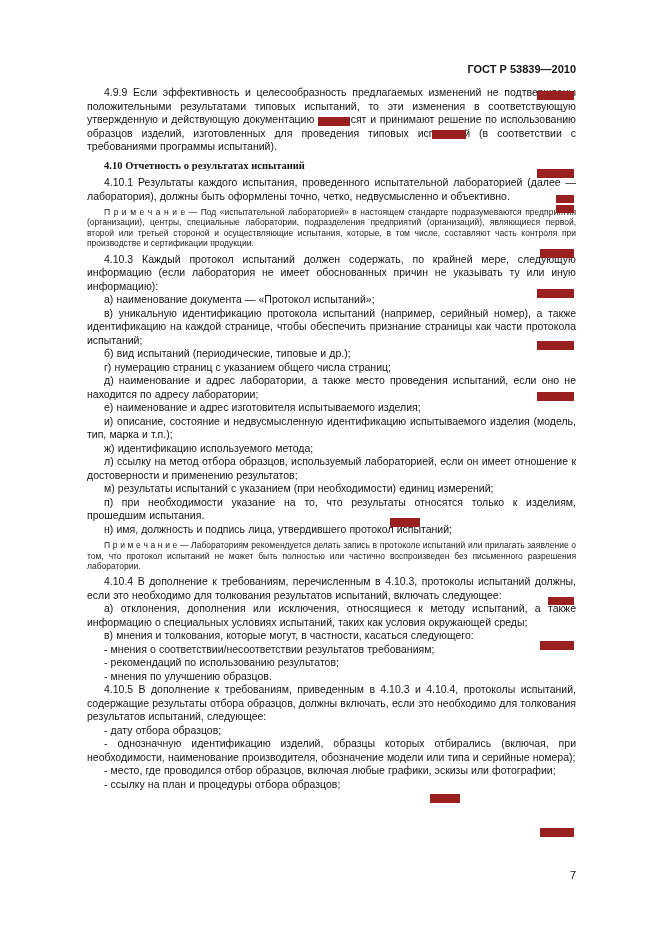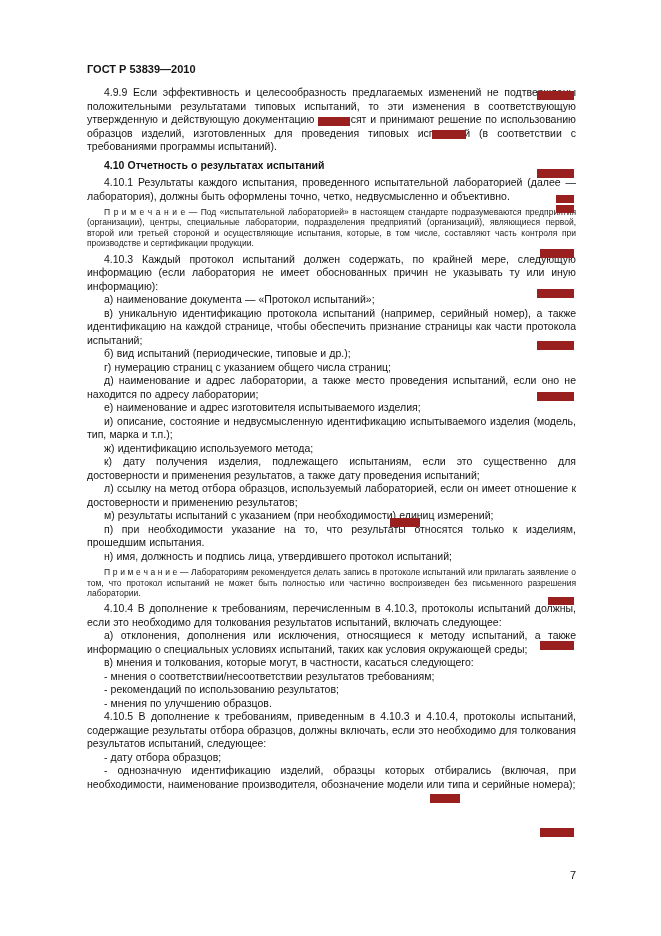--- a/index.html
+++ b/index.html
@@ -9,32 +9,32 @@
     position: relative; overflow: hidden;
     font-family: "Liberation Sans", sans-serif;
     color: #141414;
   }
   .page {
     position: absolute; inset: 0;
     background: #ffffff;
   }
   .header {
     position: absolute; top: 63px; left: 87px; width: 489px;
-    text-align: left; font-size: 11px; font-weight: bold;
+    text-align: right; font-size: 11px; font-weight: bold;
     color: #141414;
   }
   .content {
     position: absolute; top: 86px; left: 87px; width: 489px;
   }
   .blk {
     font-size: 10.5px; line-height: 13.5px;
     text-align: justify; text-indent: 17px;
     word-spacing: 0.2px;
   }
-  .t-heading { font-weight: bold; margin: 5px 0 4px 0; }
+  .t-heading { font-weight: bold; margin: 5px 0 4px 0; font-family: Liberation Serif, serif; }
   .t-note { font-size: 8.5px; line-height: 10.4px; margin: 4px 0 4px 0; color: #1a1a1a; }
   .footer {
     position: absolute; top: 869px; left: 87px; width: 489px;
     text-align: right; font-size: 11px;
   }
   .markers { position: absolute; inset: 0; pointer-events: none; }
   .marker { position: absolute; }
 </style>
 </head>
 <body>
@@ -52,35 +52,36 @@
       <p class="blk t-note">П р и м е ч а н и е — Под «испытательной лабораторией» в настоящем стандарте подразумеваются предприятия (организации), центры, специальные лаборатории, подразделения предприятий (организаций), являющиеся первой, второй или третьей стороной и осуществляющие испытания, которые, в том числе, составляют часть контроля при производстве и сертификации продукции.</p>
       <p class="blk t-para">4.10.3 Каждый протокол испытаний должен содержать, по крайней мере, следующую информацию (если лаборатория не имеет обоснованных причин не указывать ту или иную информацию):</p>
       <p class="blk t-item">а) наименование документа — «Протокол испытаний»;</p>
       <p class="blk t-item">в) уникальную идентификацию протокола испытаний (например, серийный номер), а также идентификацию на каждой странице, чтобы обеспечить признание страницы как части протокола испытаний;</p>
       <p class="blk t-item">б) вид испытаний (периодические, типовые и др.);</p>
       <p class="blk t-item">г) нумерацию страниц с указанием общего числа страниц;</p>
       <p class="blk t-item">д) наименование и адрес лаборатории, а также место проведения испытаний, если оно не находится по адресу лаборатории;</p>
       <p class="blk t-item">е) наименование и адрес изготовителя испытываемого изделия;</p>
       <p class="blk t-item">и) описание, состояние и недвусмысленную идентификацию испытываемого изделия (модель, тип, марка и т.п.);</p>
       <p class="blk t-item">ж) идентификацию используемого метода;</p>
-      <p class="blk t-item">к) дату получения изделия, подлежащего испытаниям, если это существенно для достоверности и применения результатов, а также дату проведения испытаний;</p>
       <p class="blk t-item">л) ссылку на метод отбора образцов, используемый лабораторией, если он имеет отношение к достоверности и применению результатов;</p>
       <p class="blk t-item">м) результаты испытаний с указанием (при необходимости) единиц измерений;</p>
       <p class="blk t-item">п) при необходимости указание на то, что результаты относятся только к изделиям, прошедшим испытания.</p>
       <p class="blk t-item">н) имя, должность и подпись лица, утвердившего протокол испытаний;</p>
       <p class="blk t-note">П р и м е ч а н и е — Лабораториям рекомендуется делать запись в протоколе испытаний или прилагать заявление о том, что протокол испытаний не может быть полностью или частично воспроизведен без письменного разрешения лаборатории.</p>
       <p class="blk t-para">4.10.4 В дополнение к требованиям, перечисленным в 4.10.3, протоколы испытаний должны, если это необходимо для толкования результатов испытаний, включать следующее:</p>
       <p class="blk t-item">а) отклонения, дополнения или исключения, относящиеся к методу испытаний, а также информацию о специальных условиях испытаний, таких как условия окружающей среды;</p>
       <p class="blk t-item">в) мнения и толкования, которые могут, в частности, касаться следующего:</p>
       <p class="blk t-dash">- мнения о соответствии/несоответствии результатов требованиям;</p>
       <p class="blk t-dash">- рекомендаций по использованию результатов;</p>
       <p class="blk t-dash">- мнения по улучшению образцов.</p>
       <p class="blk t-para">4.10.5 В дополнение к требованиям, приведенным в 4.10.3 и 4.10.4, протоколы испытаний, содержащие результаты отбора образцов, должны включать, если это необходимо для толкования результатов испытаний, следующее:</p>
       <p class="blk t-dash">- дату отбора образцов;</p>
       <p class="blk t-dash">- однозначную идентификацию изделий, образцы которых отбирались (включая, при необходимости, наименование производителя, обозначение модели или типа и серийные номера);</p>
+      <p class="blk t-dash">- место, где проводился отбор образцов, включая любые графики, эскизы или фотографии;</p>
+      <p class="blk t-dash">- ссылку на план и процедуры отбора образцов;</p>
     </div>
 
   <div class="footer">
     <span>7</span>
   </div>
 
   <div class="markers">
       <div class="marker" style="left: 537px; top: 91px; width: 37px; height: 9px; background: rgb(154, 31, 31);"></div>
       <div class="marker" style="left: 318px; top: 117px; width: 32px; height: 9px; background: rgb(154, 31, 31);"></div>
       <div class="marker" style="left: 432px; top: 130px; width: 34px; height: 9px; background: rgb(154, 31, 31);"></div>

